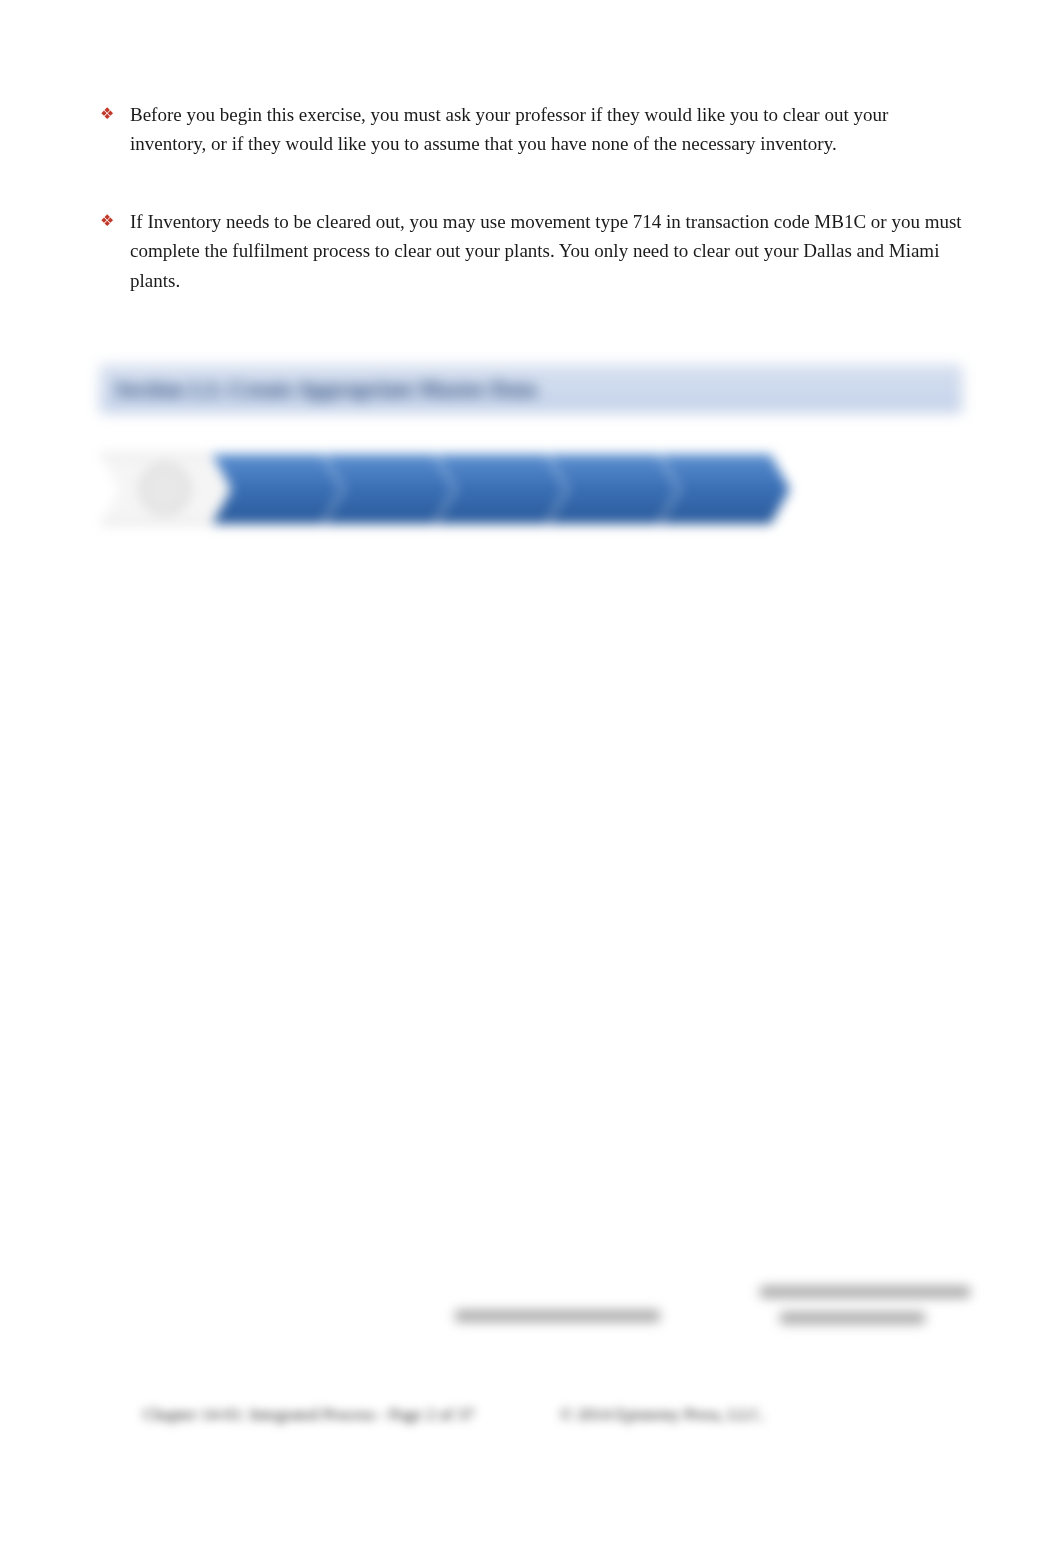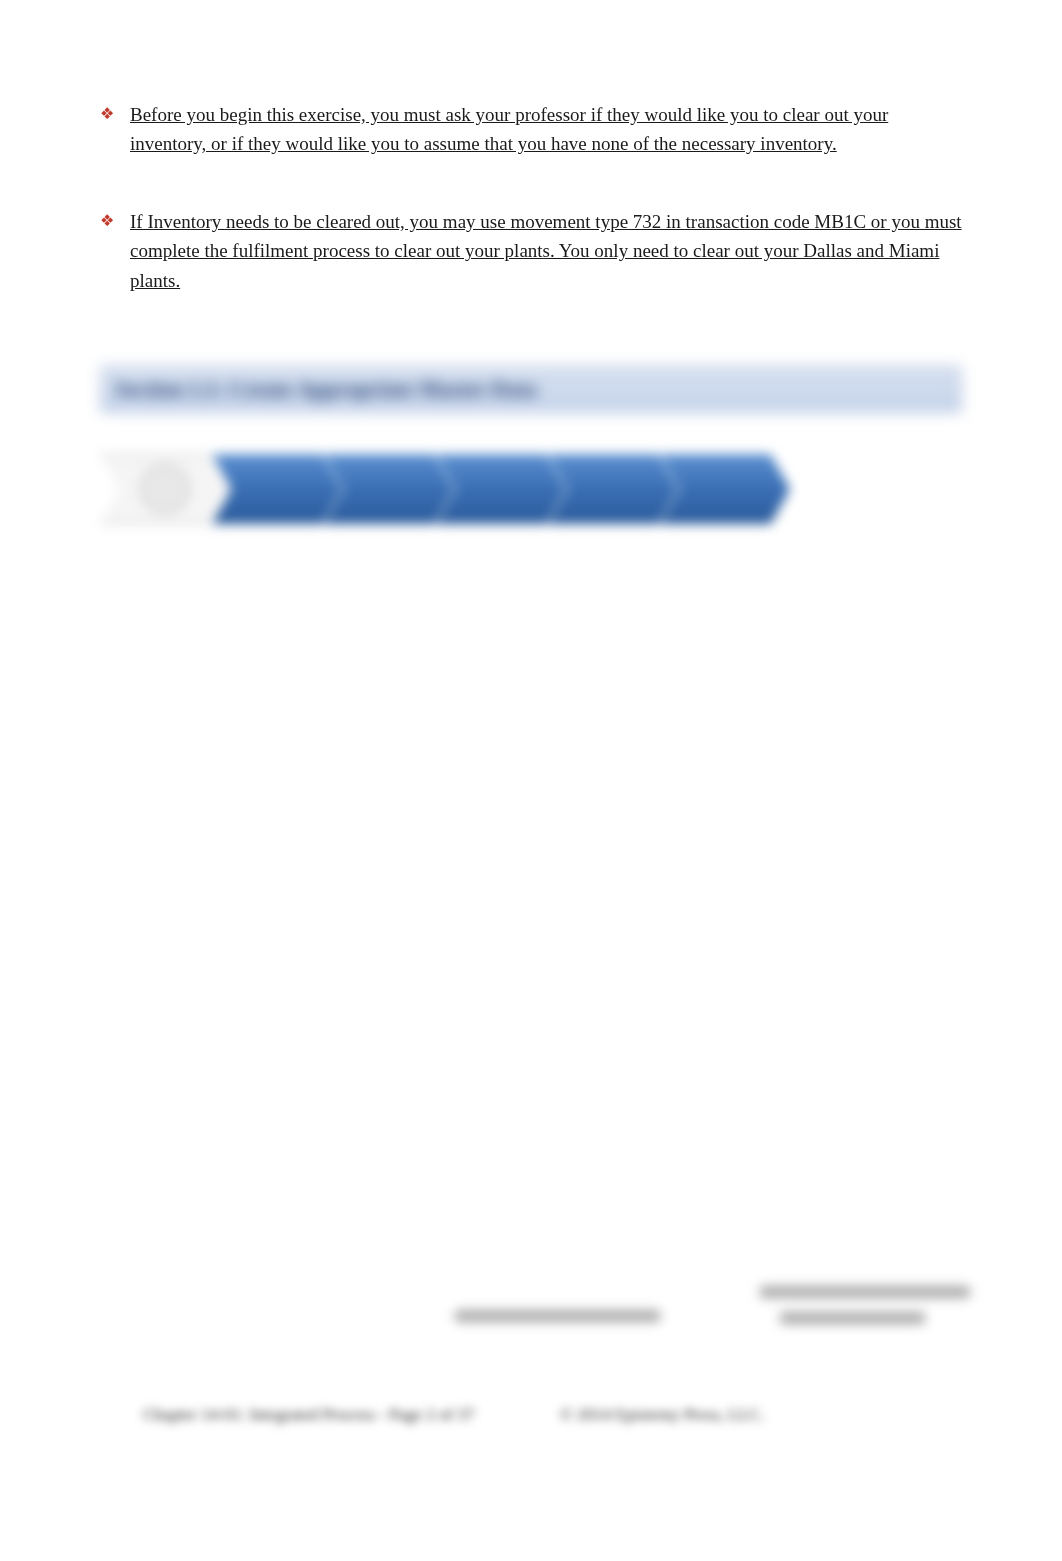--- a/index.html
+++ b/index.html
@@ -29,21 +29,20 @@
       color: #c0392b;
       font-size: 16px;
       line-height: 1.4;
       flex-shrink: 0;
       width: 8px;
       margin-top: 3px;
     }
     .note-text {
       line-height: 1.55;
       flex: 1;
-      text-decoration: underline;
     }
     .section-header {
       margin-top: 70px;
       background: linear-gradient(to bottom, #d6e0f0, #c5d3ea);
       border: 1px solid #b8c5dc;
       border-radius: 3px;
       padding: 10px 14px;
       filter: blur(7px);
       color: #1a3b6e;
       font-weight: bold;
@@ -136,21 +135,21 @@
 
 <div class="page-content">
 
   <div class="note-item">
     <span class="note-bullet">❖</span>
     <span class="note-text">Before you begin this exercise, you must ask your professor if they would like you to clear out your inventory, or if they would like you to assume that you have none of the necessary inventory.</span>
   </div>
 
   <div class="note-item">
     <span class="note-bullet">❖</span>
-    <span class="note-text">If Inventory needs to be cleared out, you may use movement type 732 in transaction code MB1C or you must complete the fulfilment process to clear out your plants. You only need to clear out your Dallas and Miami plants.</span>
+    <span class="note-text">If Inventory needs to be cleared out, you may use movement type 714 in transaction code MB1C or you must complete the fulfilment process to clear out your plants. You only need to clear out your Dallas and Miami plants.</span>
   </div>
 
   <div class="section-header">Section 1.1: Create Appropriate Master Data</div>
 
   <div class="chevron-row">
     <div class="chevron-first">
       <div class="chevron-first-inner"></div>
     </div>
     <div class="chevron"></div>
     <div class="chevron"></div>

